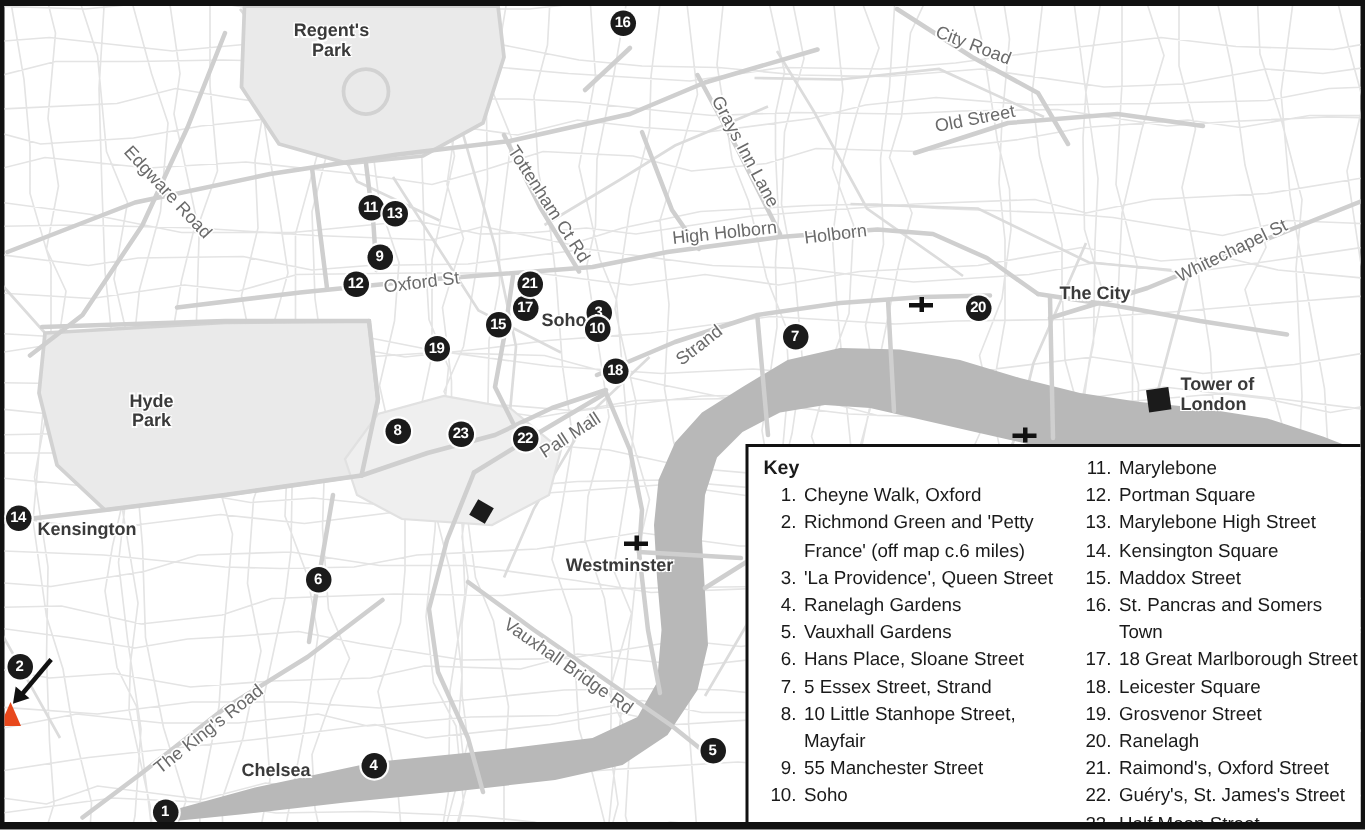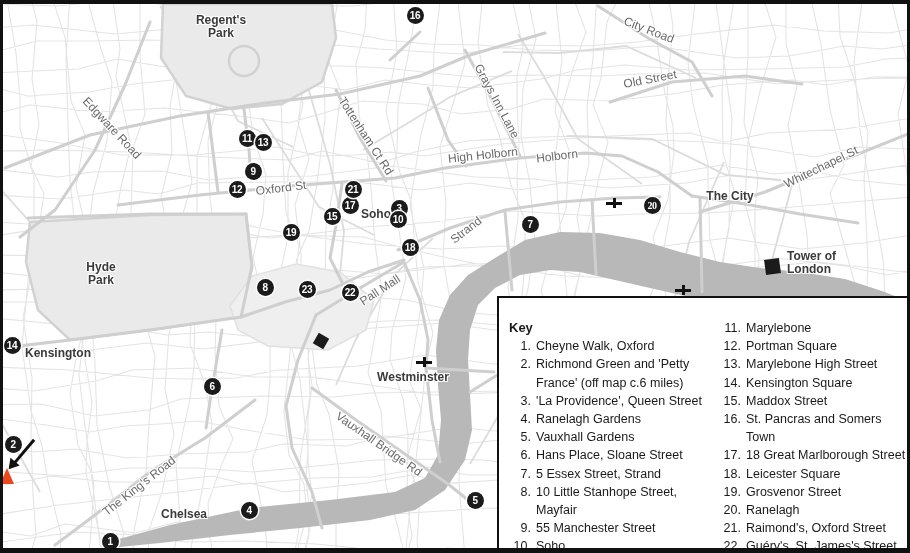--- a/index.html
+++ b/index.html
@@ -36,21 +36,21 @@
   .sym-offmap-triangle{width:0;height:0;margin:-8px 0 0 -7px;
     border-left:7px solid transparent;border-right:7px solid transparent;border-bottom:16px solid #e8481c;}
   .sym-offmap-arrow{width:2.5px;height:30px;margin:-15px 0 0 -1px;background:#111;transform:rotate(40deg);}
   .sym-offmap-arrow::after{content:'';position:absolute;bottom:-9px;left:-4.8px;
     border-left:6px solid transparent;border-right:6px solid transparent;border-top:10px solid #111;}
   .keybox{
     position:absolute;left:494px;top:292px;width:416px;height:257px;
     background:#fff;border:2px solid #111;z-index:10;
     padding:5px 4px 4px 10px;display:flex;
   }
-  .key-col{font-size:12.5px;color:#1a1a1a;margin-top:16px;}
+  .key-col{font-size:12.5px;color:#1a1a1a;}
   .key-col-left{width:210px;}
   .key-col-right{flex:1;}
   .key-title{font-weight:bold;font-size:13px;line-height:18.2px;}
   .key-item{display:flex;line-height:18.2px;}
   .key-item .kn{flex:none;width:22px;text-align:right;}
   .key-item .kt{flex:1;padding-left:5px;white-space:pre-line;}
 </style>
 </head>
 <body>
 
@@ -157,21 +157,21 @@
       <div class="marker" style="left: 389.5px; top: 210.5px;">10</div>
       <div class="marker" style="left: 238.5px; top: 129.5px;">11</div>
       <div class="marker" style="left: 228.5px; top: 180.5px;">12</div>
       <div class="marker" style="left: 254.5px; top: 133.5px;">13</div>
       <div class="marker" style="left: 3.5px; top: 336.5px;">14</div>
       <div class="marker" style="left: 323.5px; top: 207.5px;">15</div>
       <div class="marker" style="left: 406.5px; top: 6.5px;">16</div>
       <div class="marker" style="left: 341.5px; top: 196.5px;">17</div>
       <div class="marker" style="left: 401.5px; top: 238.5px;">18</div>
       <div class="marker" style="left: 282.5px; top: 223.5px;">19</div>
-      <div class="marker" style="left: 643.5px; top: 196.5px; font-family: Liberation Serif, serif;">20</div>
+      <div class="marker" style="left: 643.5px; top: 196.5px;">20</div>
       <div class="marker" style="left: 344.5px; top: 180.5px;">21</div>
       <div class="marker" style="left: 341.5px; top: 283.5px;">22</div>
       <div class="marker" style="left: 298.5px; top: 280.5px;">23</div>
     </div>
 
   <div class="keybox">
     <div class="key-col key-col-left">
       <div class="key-title">Key</div>
       <div id="key-left">
           <div class="key-item">

